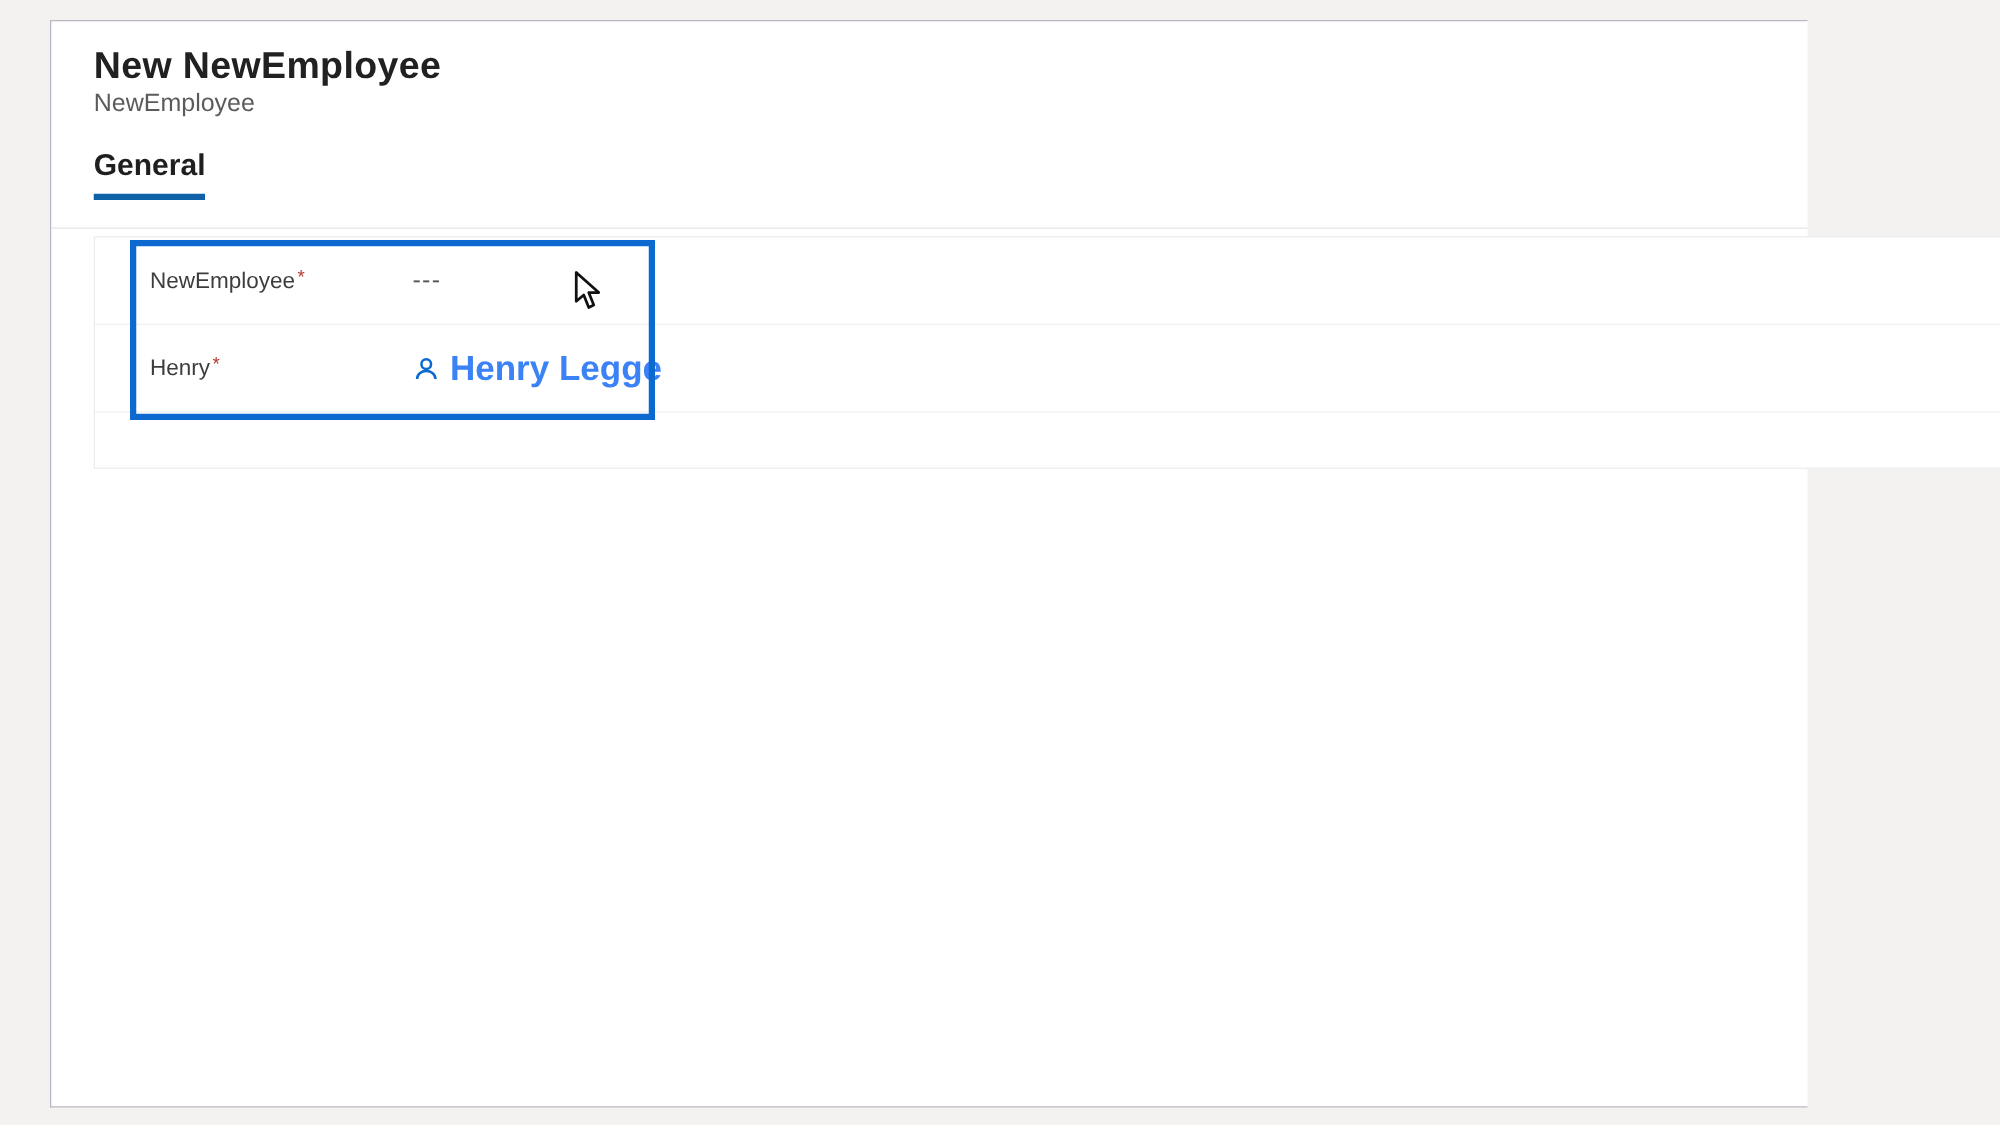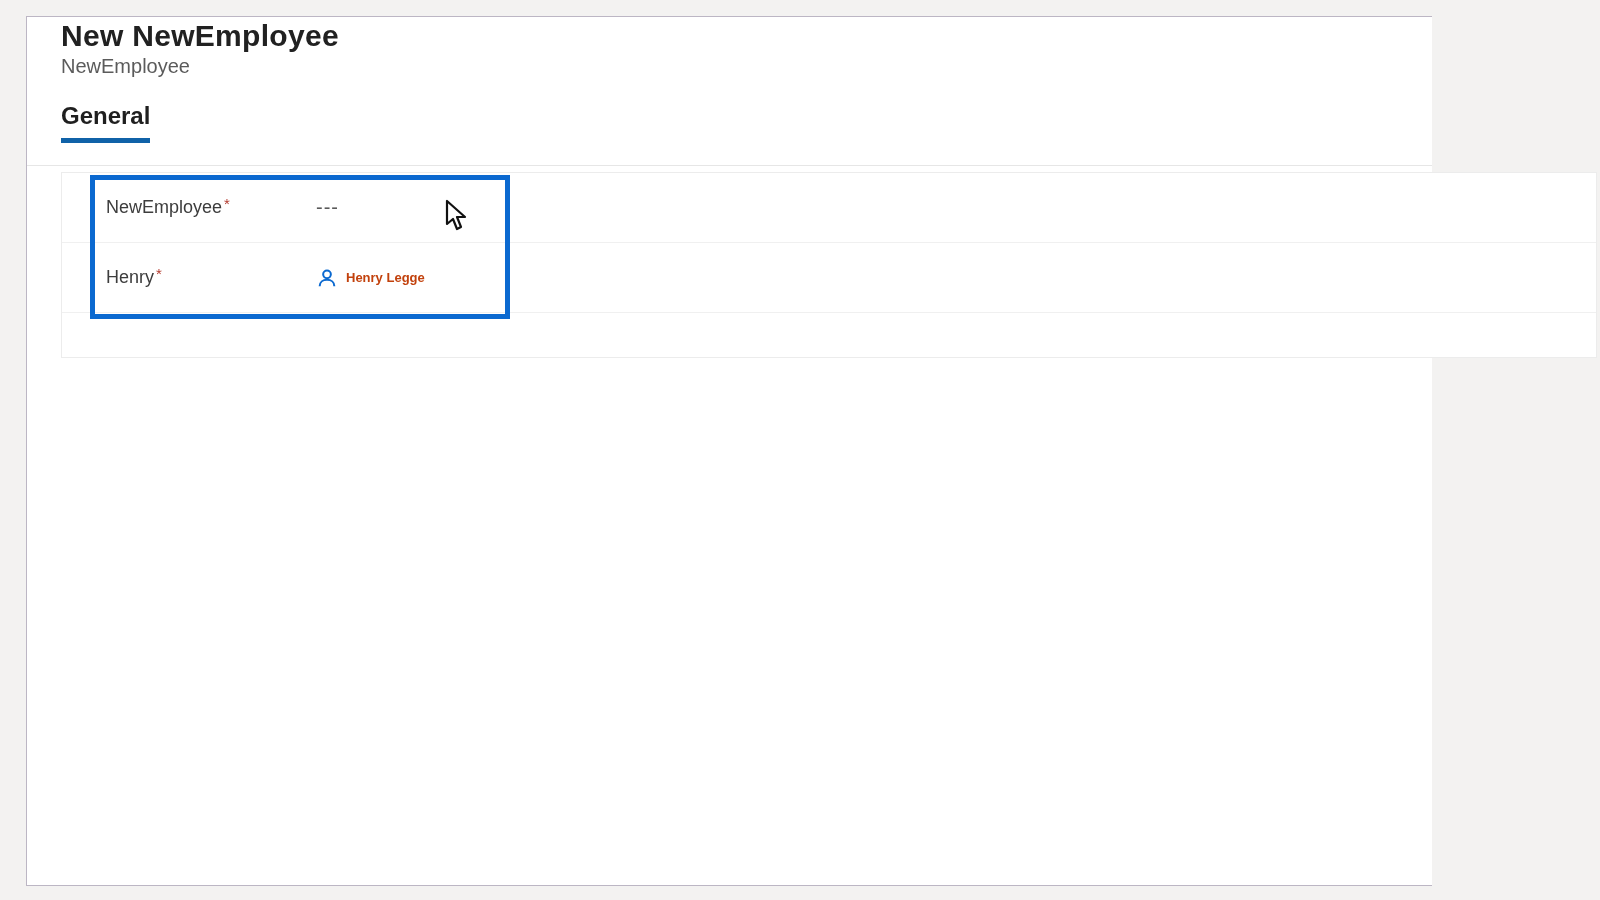--- a/index.html
+++ b/index.html
@@ -8,27 +8,27 @@
       padding: 0;
     }
     body {
       font-family: "Segoe UI", Arial, sans-serif;
       background: #f3f2f1;
       width: 1600px;
       height: 900px;
       overflow: hidden;
     }
     .outer-frame {
-      margin: 16px 0 0 26px;
+      margin: 16px 0 0 40px;
       width: 1406px;
       height: 870px;
       background: #ffffff;
       border: 1px solid #bcb6c4;
       border-right: none;
-      padding-top: 2px;
+      padding-top: 19px;
     }
     .header {
       padding-left: 34px;
     }
     .page-title {
       font-size: 30px;
       font-weight: 600;
       color: #212121;
       letter-spacing: 0.3px;
     }
@@ -107,23 +107,23 @@
     .lookup-value {
       display: inline-flex;
       align-items: center;
       gap: 8px;
       cursor: pointer;
     }
     .lookup-value .person-icon {
       color: #0b69d0;
     }
     .lookup-text {
-      font-size: 13px;
+      font-size: 28px;
       font-weight: 600;
-      color: #c2410c;
+      color: #3b82f6;
     }
     .person-icon svg {
       display: block;
     }
     .cursor-overlay {
       position: absolute;
       left: 382px;
       top: 26px;
       width: 28px;
       height: 38px;

